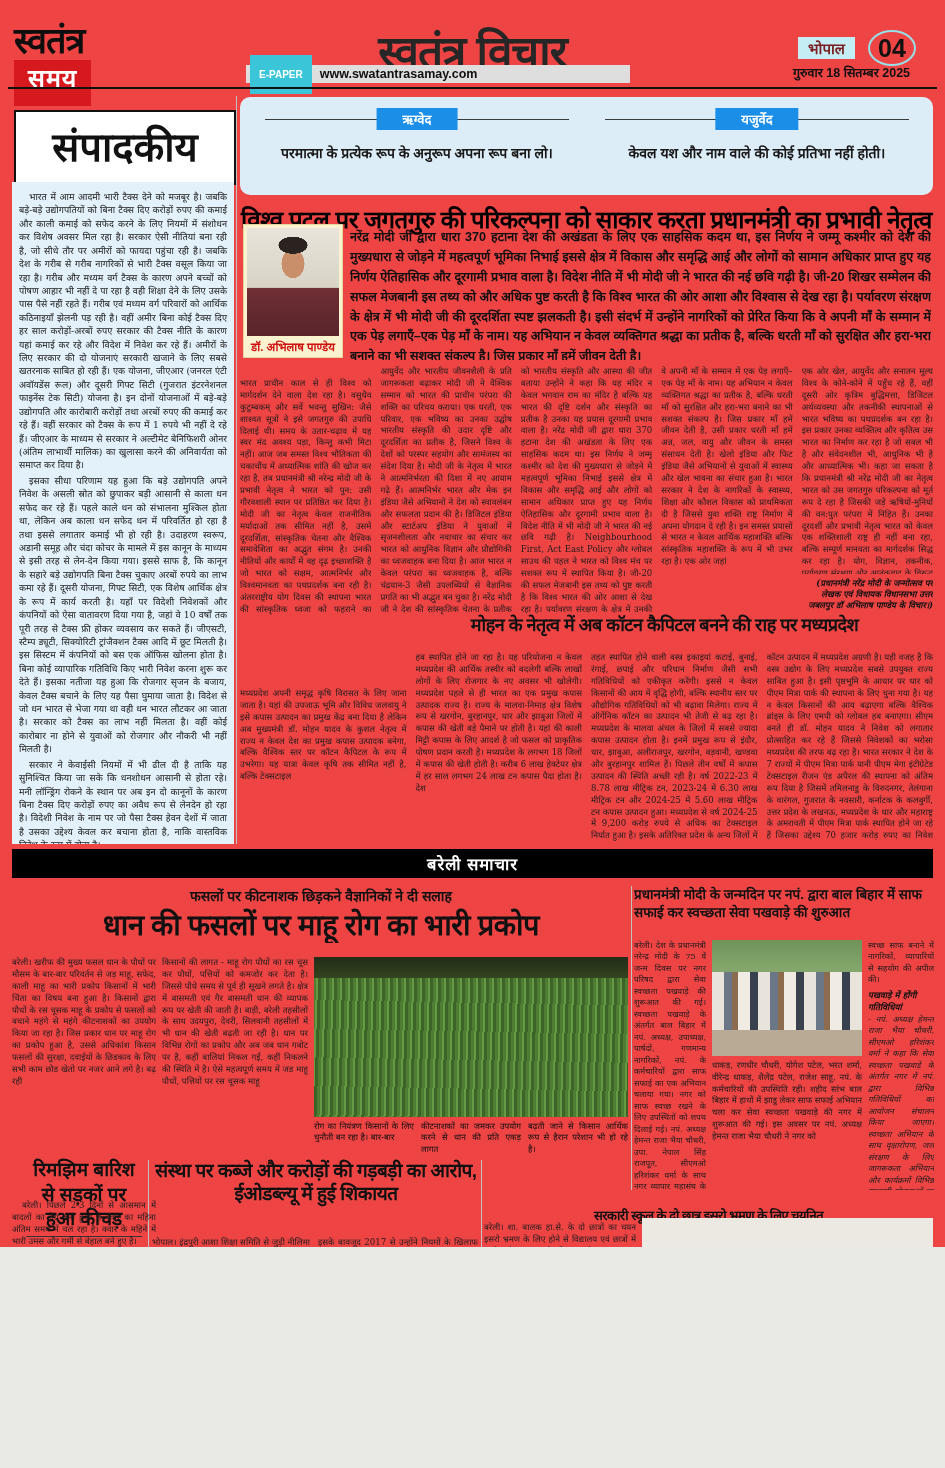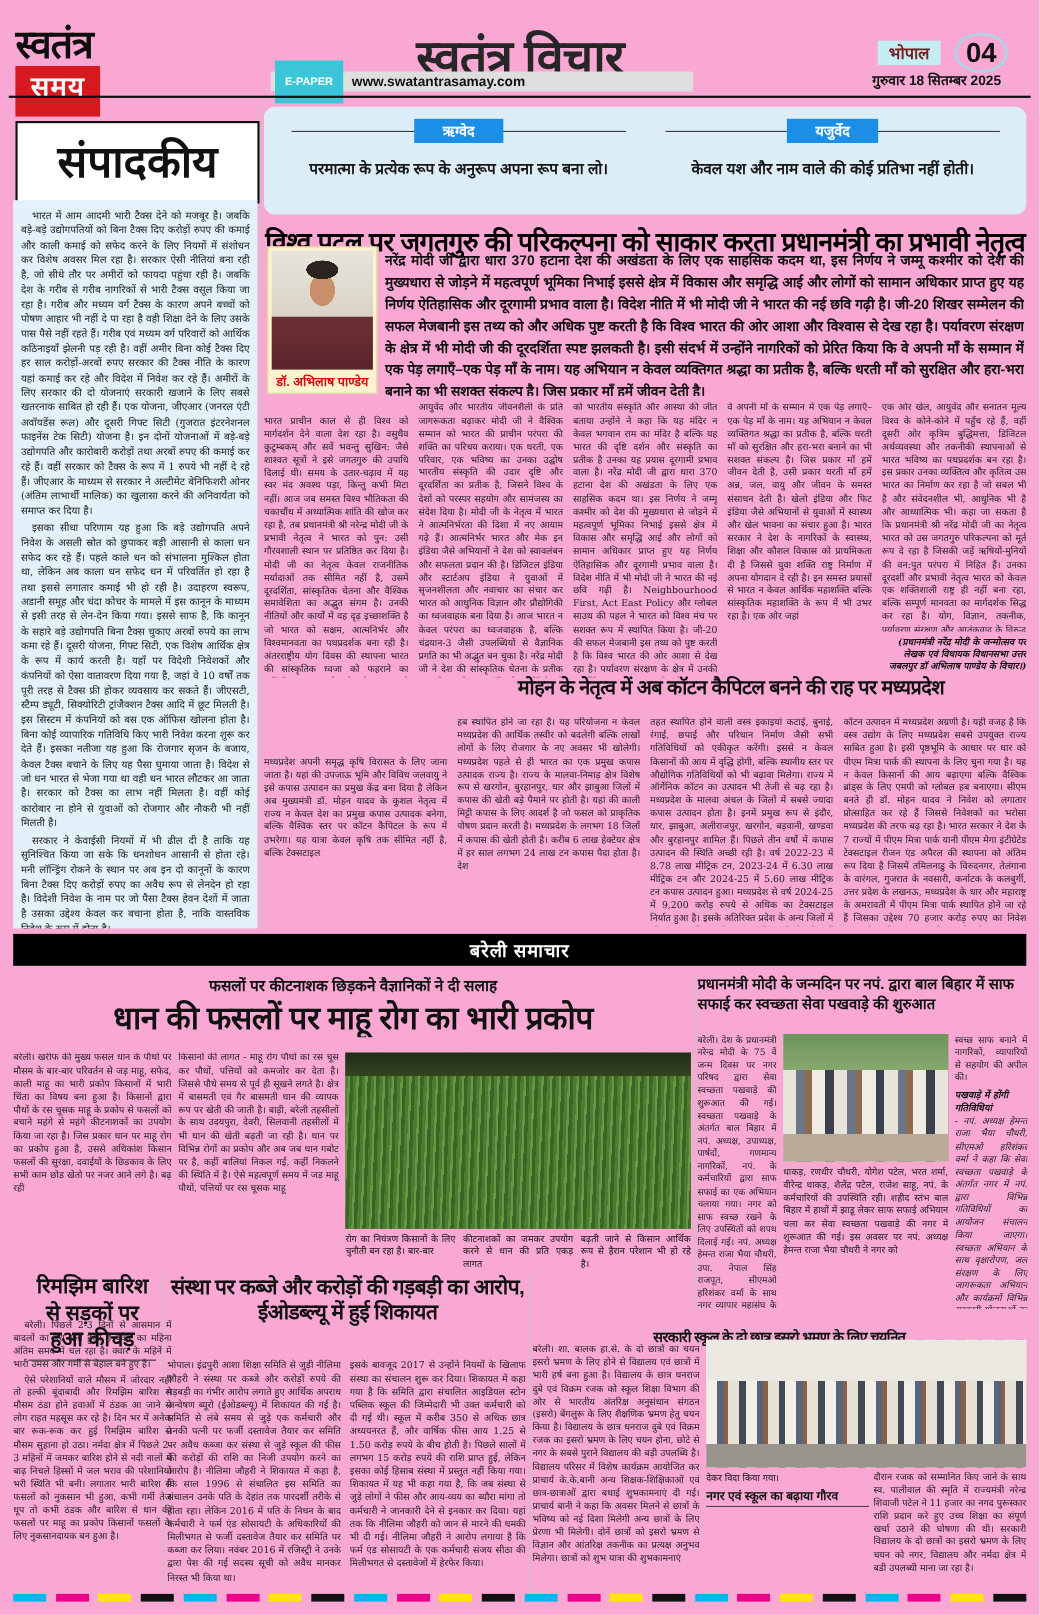--- a/index.html
+++ b/index.html
@@ -1,16 +1,16 @@
 <!DOCTYPE html>
 <html><head>
 <meta charset="utf-8">
 <style>
   html,body{margin:0;padding:0;background:#e9e9e6;}
-  #page{position:relative;width:945px;height:1468px;background:#f9a8d4;margin:0 auto;
+  #page{position:relative;width:945px;height:1247px;background:#ef4444;margin:0 auto;
         font-family:"Liberation Sans",sans-serif;color:#111;overflow:hidden;}
   .abs{position:absolute;}
   .clip{overflow:hidden;}
   .center{text-align:center;}
   .serif{font-family:"DejaVu Serif",serif;}
   .news{font-size:8.5px;line-height:1.4;color:#1c1c1c;text-align:justify;}
   .news p{margin:0 0 2px 0;text-indent:10px;}
 
   
   .logo-top{font-size:36px;font-weight:900;line-height:.95;color:#0e0e0e;letter-spacing:-1px;}

